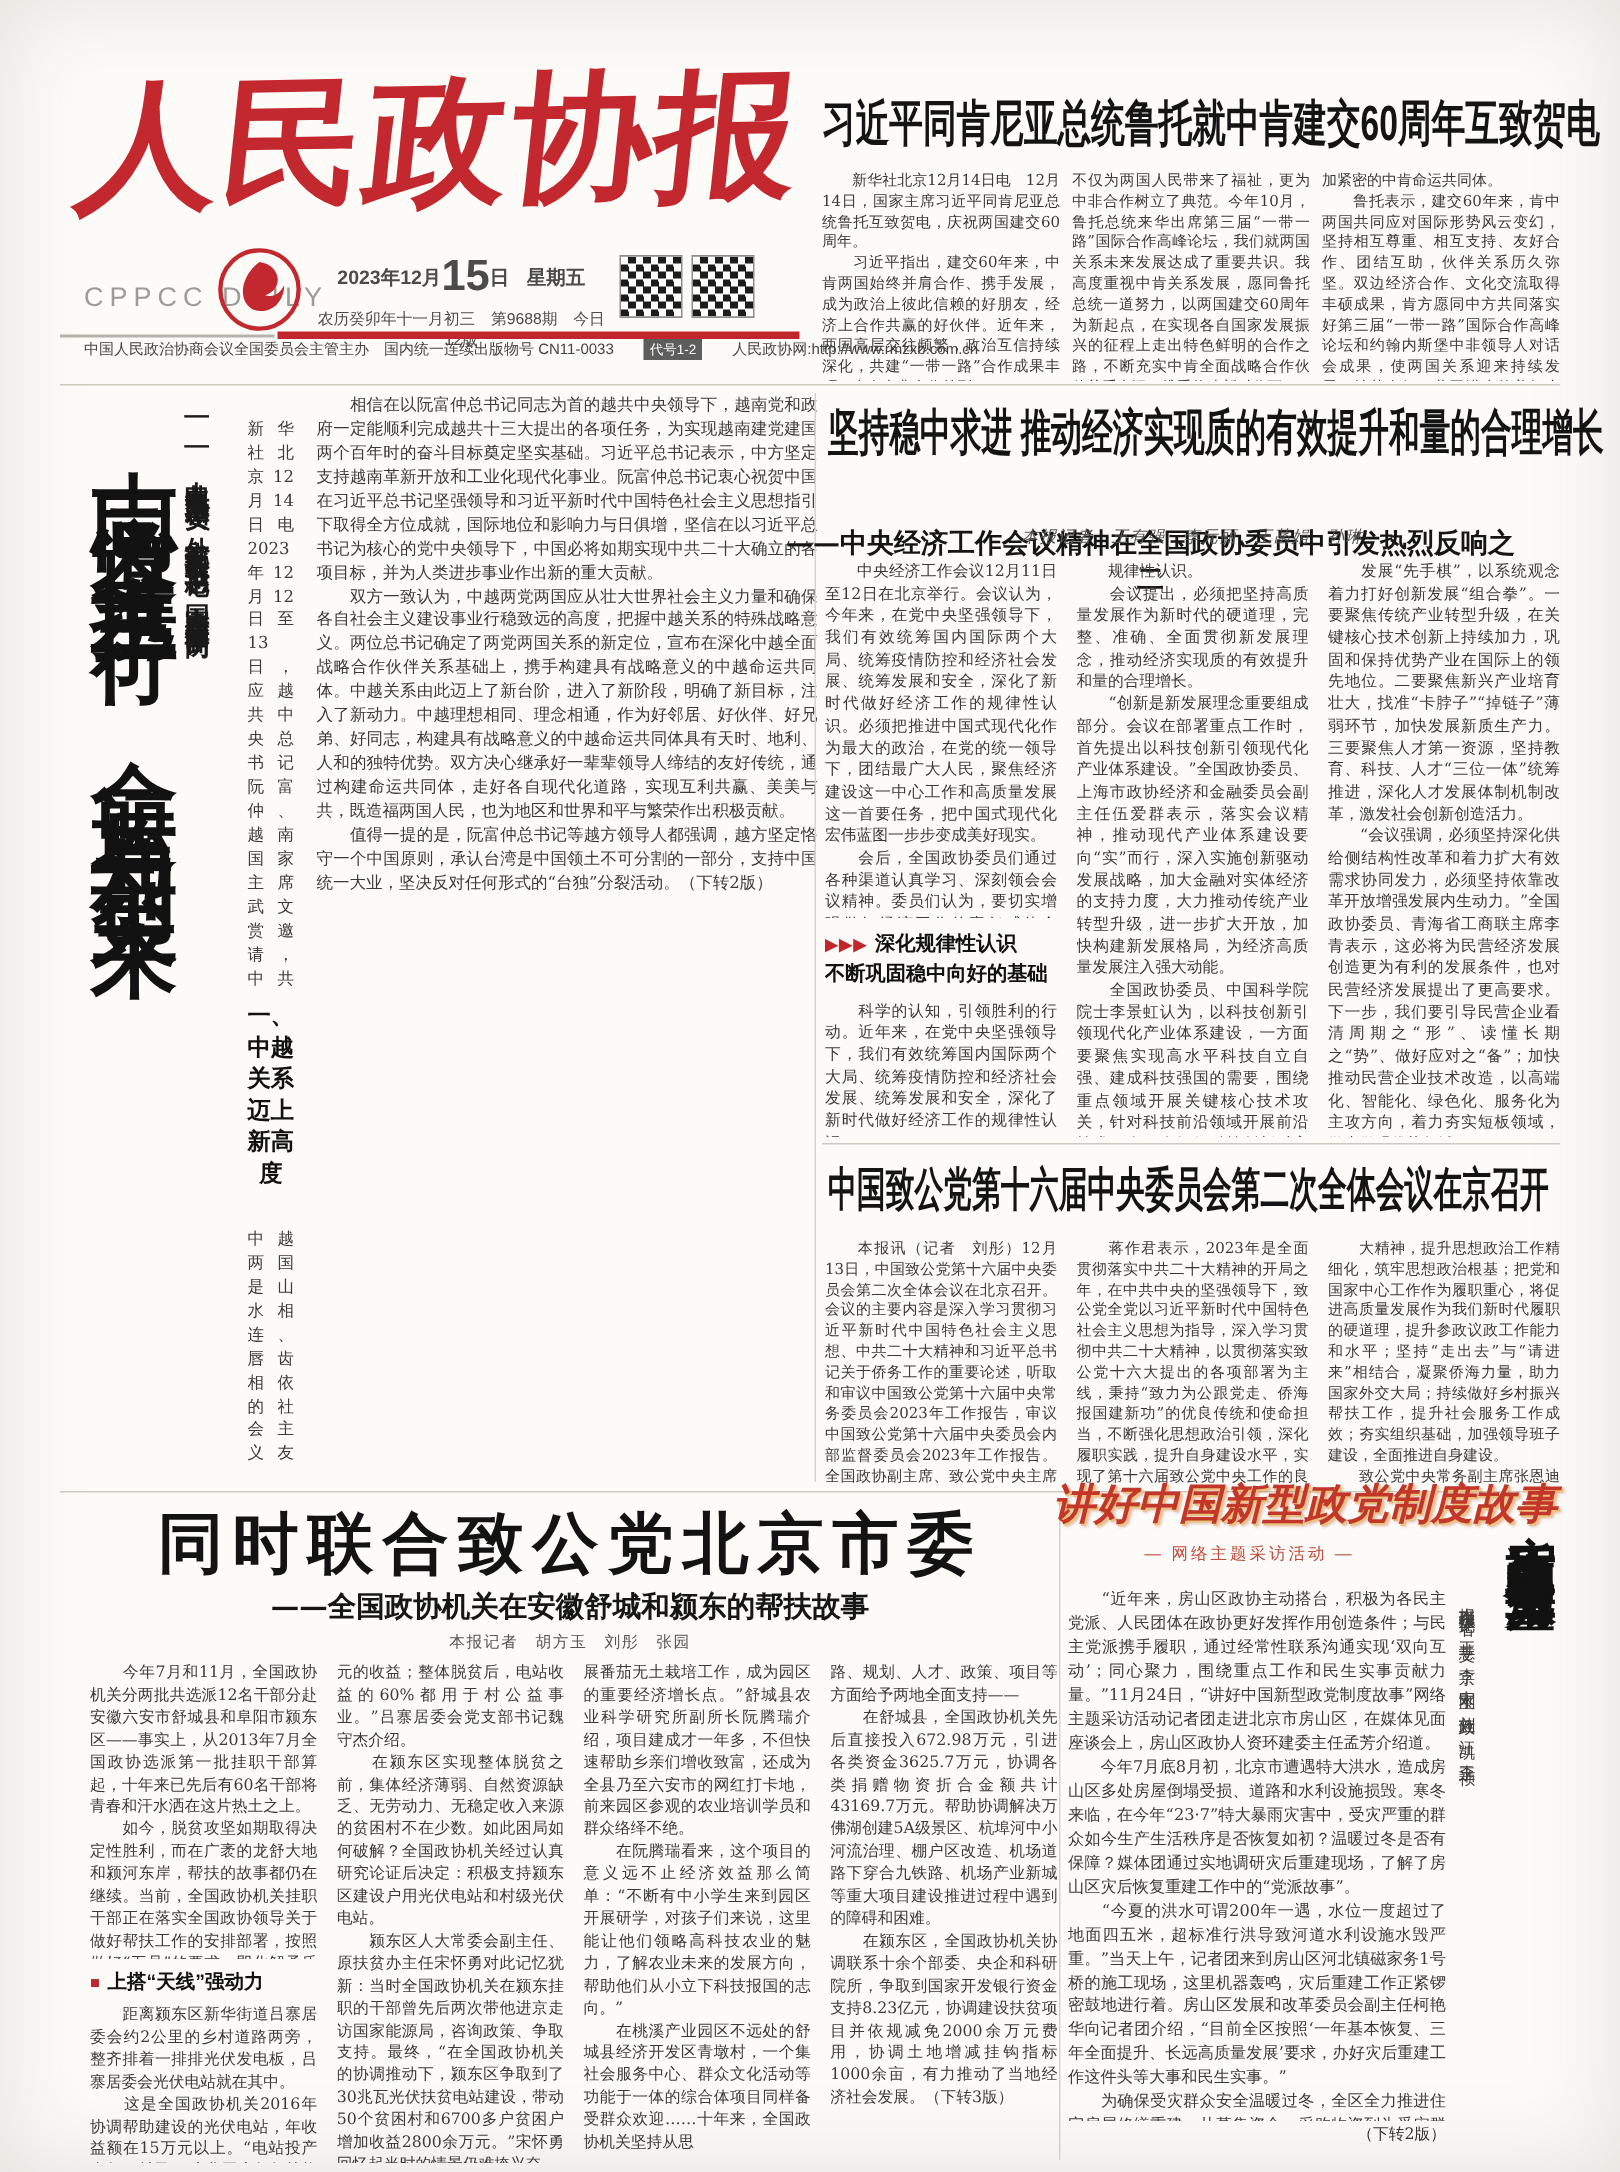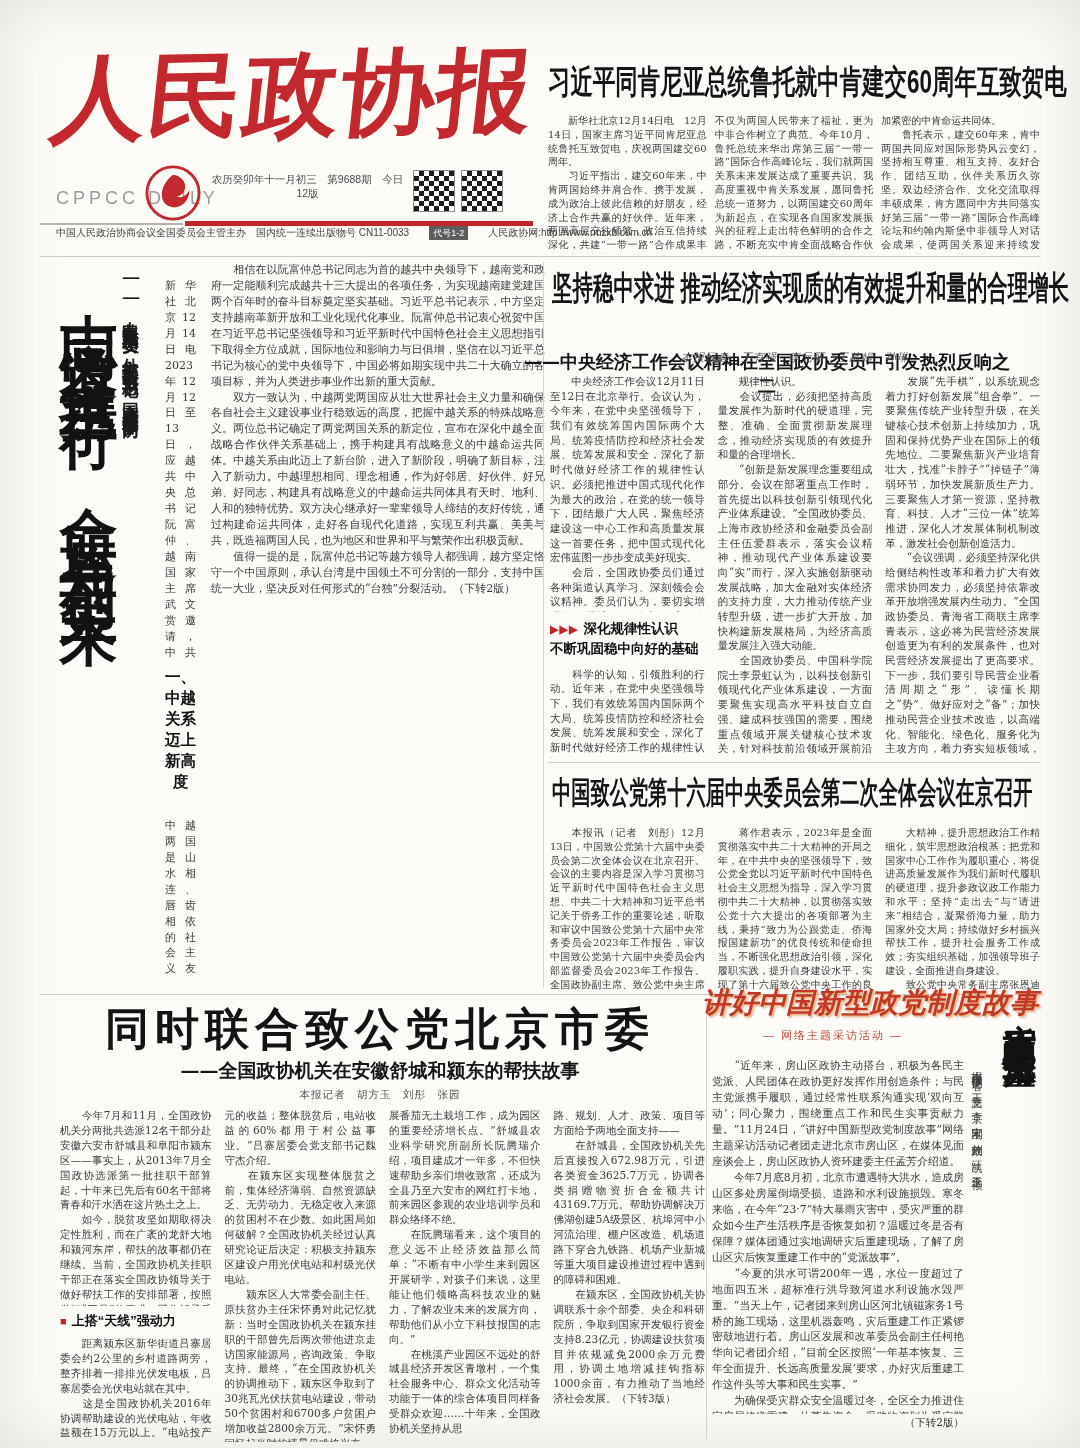--- a/index.html
+++ b/index.html
@@ -116,20 +116,24 @@
 
   <div class="abs" id="masthead-title">人民政协报</div>
   <div class="abs" id="cppcc-daily">CPPCC DAILY</div>
   <div class="abs" id="logo">
     <svg viewBox="0 0 60 60" width="58" height="58">
       <circle cx="30" cy="30" r="27" fill="none" stroke="#c2282e" stroke-width="3"></circle>
       <path d="M30 11 C 45 13 47 30 34 34 C 41 36 45 31 47 27 C 47 43 31 49 23 42 C 15 35 18 20 30 11 Z" fill="#c2282e"></path>
     </svg>
   </div>
   <div class="abs" id="date-block">
+    <div id="date-line1">
+      <span>2023年12月</span><span id="date-day">15</span><span>日</span>
+      <span style="margin-left:8px;">星期五</span>
+    </div>
     <div id="date-line2">农历癸卯年十一月初三　第9688期　今日12版</div>
   </div>
   <div class="abs qr" style="left:413px; top:170px;"></div>
   <div class="abs qr" style="left:461px; top:170px;"></div>
   <div class="abs" id="rule-grey"></div>
   <div class="abs" id="rule-red"></div>
   <div class="abs" id="info-line">
     <span>中国人民政治协商会议全国委员会主管主办　国内统一连续出版物号 CN11-0033</span>
     <span id="issue-badge">代号1-2</span>
     <span>人民政协网:http://www.rmzxb.com.cn</span>

